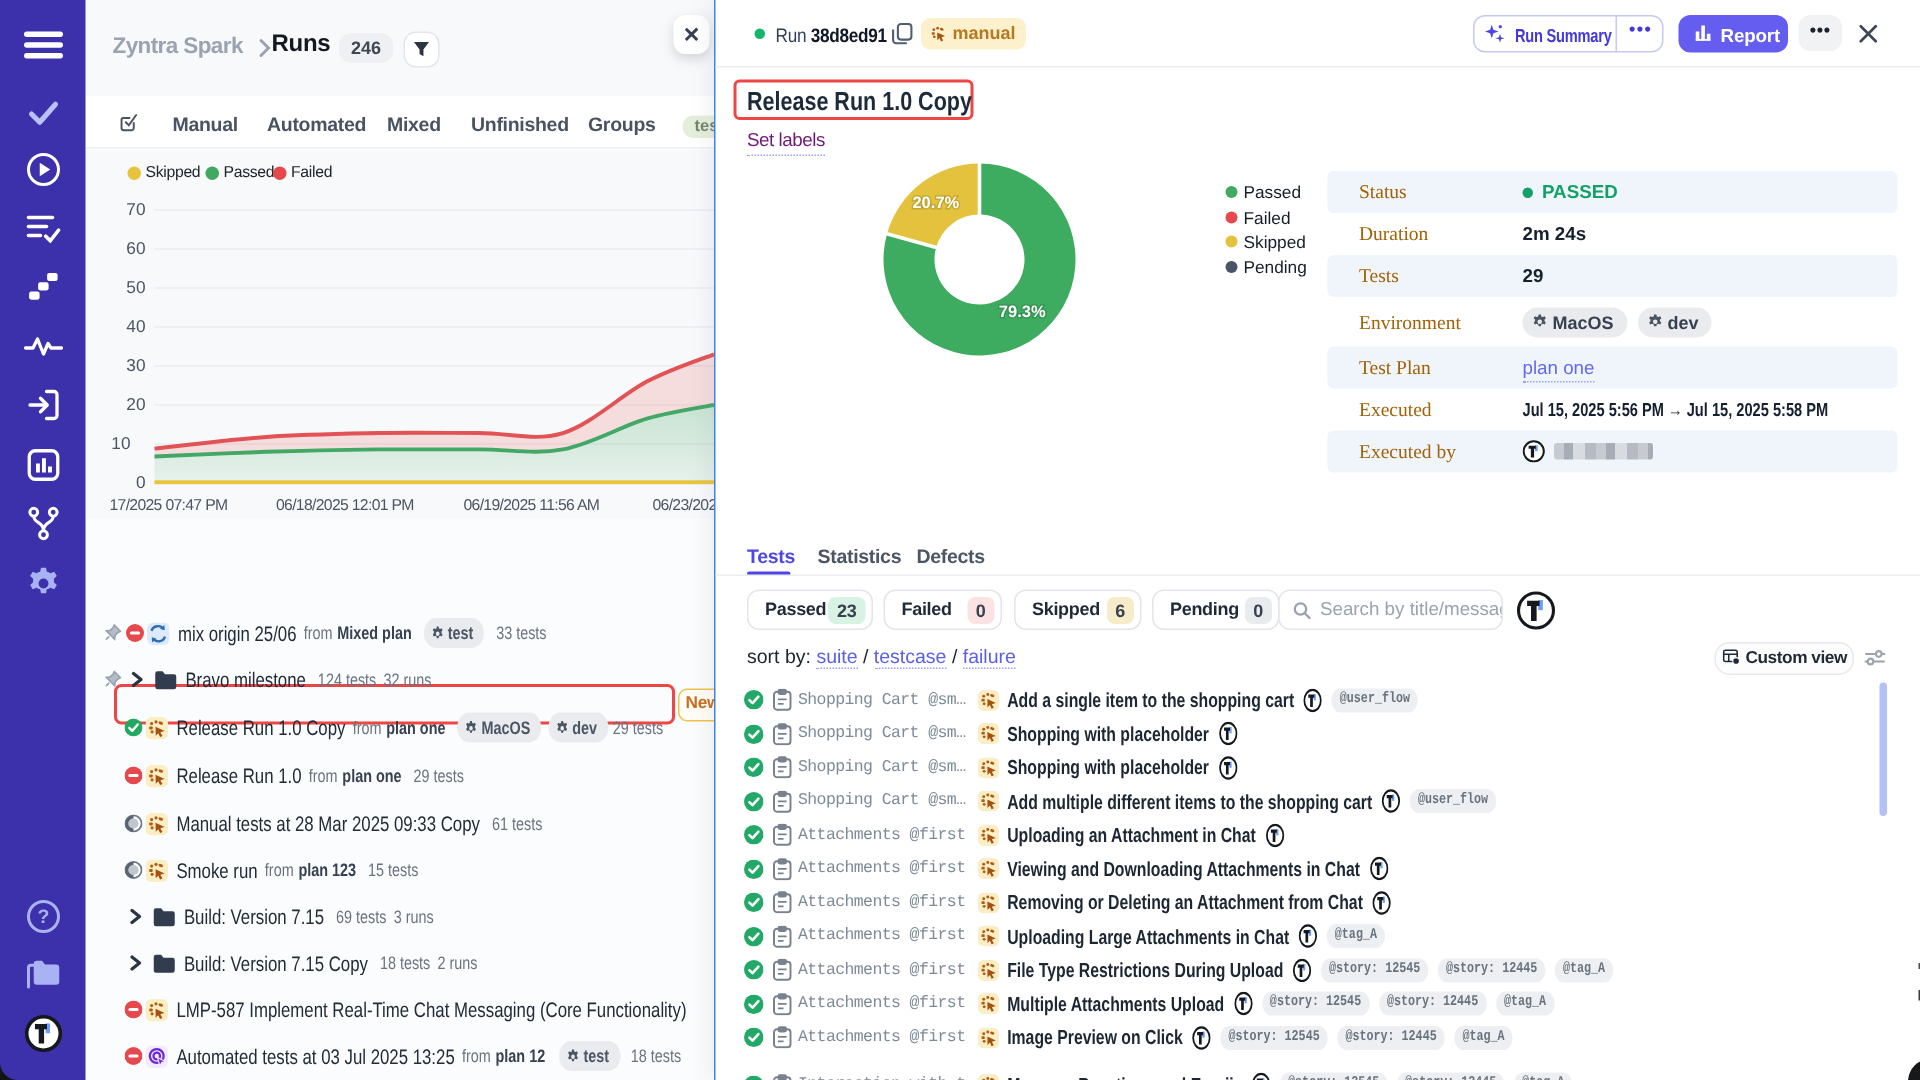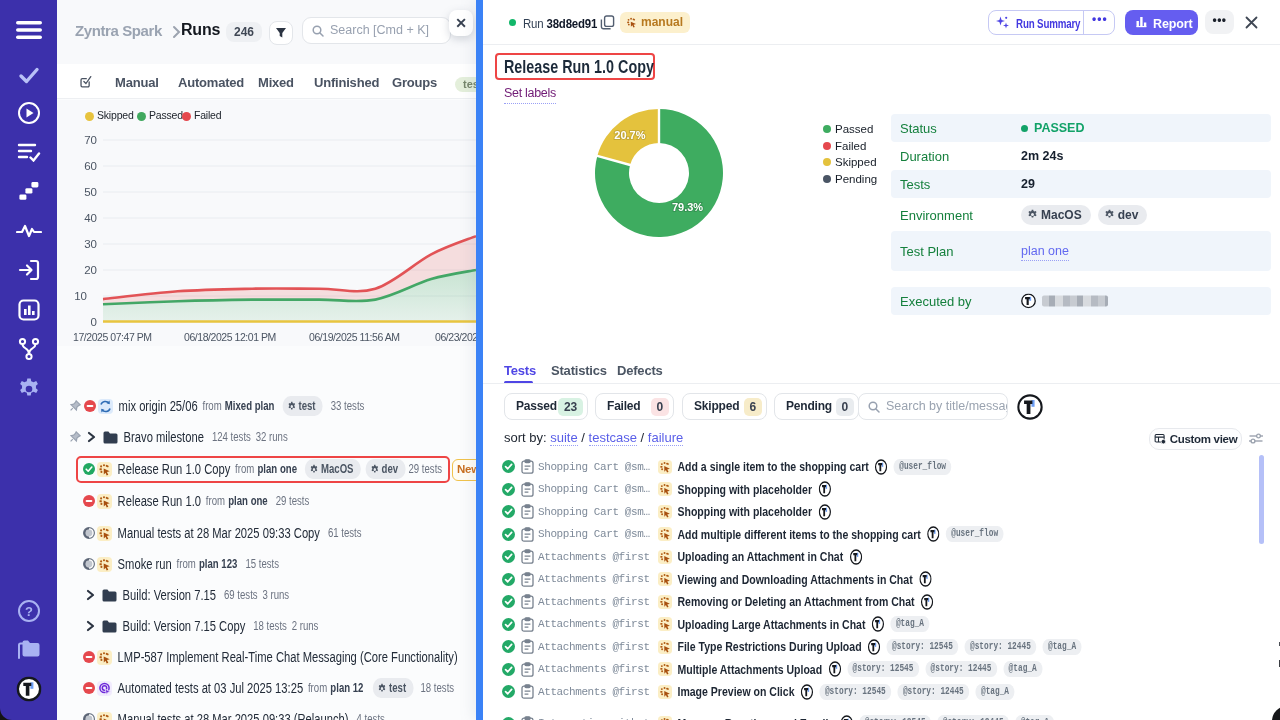--- a/index.html
+++ b/index.html
@@ -21,39 +21,39 @@
 .xcard { position:absolute; left:392px; top:10px; width:24px; height:26px; background:#fff; border-radius:8px; box-shadow:0 3px 8px rgba(100,110,130,.28); z-index:8; text-align:center; line-height:26px; font-size:14px; color:#374151; font-weight:700;}
 #ltabs { position:absolute; left:0; top:64px; width:100%; height:35px; background:#fff; border-bottom:1px solid #edeff2; }
 .ltab { position:absolute; top:11px; font-size:13px; font-weight:600; color:#4a5362; letter-spacing:-0.2px; }
 .testag { position:absolute; left:398px; top:13px; width:21px; height:15px; background:#e4efdb; border-top-left-radius:8px; border-bottom-left-radius:8px; font-size:11px; color:#75856a; line-height:15px; padding-left:8px; font-weight:600;}
 #chartzone { position:absolute; left:0; top:100px; width:100%; height:246px; background:#f8f9fb; }
 .leg { position:absolute; top:109px; font-size:10.5px; letter-spacing:-0.2px; color:#20262e; }
 .dot { display:inline-block; width:9px; height:9px; border-radius:50%; margin-right:3px; vertical-align:-1.5px;}
 .ylab { position:absolute; width:26px; text-align:right; font-size:11.5px; color:#4b5563; }
 .xlab { position:absolute; top:231px; font-size:10.5px; letter-spacing:-0.45px; color:#4b5563; white-space:nowrap; }
 
-.runrow { position:absolute; left:0; width:419px; height:31px; display:flex; align-items:center; overflow:hidden; z-index:2; }
+.runrow { position:absolute; left:0; width:419px; height:31px; display:flex; align-items:center; overflow:hidden; z-index:2;margin-top:16px; }
 .pin { margin-left:13px; flex:none; }
 .st { margin-left:3px; flex:none; }
 .em { margin-left:2px; flex:none; }
 .rtitle { margin-left:7px; font-size:14px; font-weight:500; color:#222b38; white-space:nowrap; flex:none; }
 .rg { display:flex; align-items:center; transform:scaleX(0.80); transform-origin:0 50%; flex:none; }
 .tg { display:flex; align-items:center; transform:scaleX(0.78); transform-origin:0 50%; flex:none; }
 .rfrom { margin-left:6px; font-size:12px; color:#6b7280; flex:none; }
 .rplan { margin-left:4px; font-size:12px; font-weight:700; color:#374151; flex:none; }
 .rnum { margin-left:10px; font-size:12px; color:#6b7280; white-space:nowrap; flex:none; }
 .gpill { flex:none; margin-left:10px; display:inline-block; background:#e9ebef; border-radius:10px; height:20px; line-height:20px; padding:0 9px 0 6px; font-size:12px; font-weight:600; color:#4b5563; white-space:nowrap; }
 
-#rpanel { position:absolute; left:476px; top:0; width:804px; height:720px; background:#fff; border-left:7px solid #3b82f6; box-shadow:-5px 0 12px rgba(120,130,150,.10); z-index:6; }
+#rpanel { position:absolute; left:476px; top:0; width:804px; height:720px; background:#fff; border-left:1px solid #3b82f6; box-shadow:-5px 0 12px rgba(120,130,150,.10); z-index:6; }
 .rp { position:absolute; }
 #rhead { position:absolute; left:0; top:0; width:100%; height:45px; border-bottom:1px solid #eceef1; }
 .lgd { position:absolute; left:340px; font-size:11.5px; color:#171e28; }
 .ldot { display:inline-block; width:8px; height:8px; border-radius:50%; margin-right:4px; }
 .irow { position:absolute; left:408px; width:380px; }
-.ilab { position:absolute; left:9px; top:50%; transform:translateY(-50%); font-size:13px; color:#15803d; }
+.ilab { position:absolute; left:21px; top:50%; transform:translateY(-50%); font-size:13px; color:#a16207;font-family:Liberation Serif, serif; }
 .ival { position:absolute; left:130px; top:50%; transform:translateY(-50%); font-size:12.5px; font-weight:600; color:#16202e; white-space:nowrap; }
 .sqz { display:inline-block; transform:scaleX(0.78); transform-origin:0 50%; white-space:nowrap; }
 .bgrow { background:#f0f5fb; border-radius:4px; }
 .epill { display:inline-block; background:#e9ebef; border-radius:10px; height:20px; line-height:20px; padding:0 9px 0 6px; font-size:12px; font-weight:600; color:#374151; margin-right:7px; }
 .blurline { display:inline-block; height:11px; border-radius:2px; vertical-align:middle; background:repeating-linear-gradient(90deg,#c7cbd1 0 7px,#a7adb6 7px 13px,#d8dbdf 13px 21px,#b6bbc3 21px 28px); }
 .avat { vertical-align:middle; margin-right:6px; }
 .rtab { position:absolute; font-size:13px; font-weight:600; color:#4b5563; letter-spacing:-0.2px; }
 .fpill { position:absolute; height:27px; border:1px solid #e2e5e9; border-radius:8px; background:#fff; font-size:12px; font-weight:600; color:#1f2937; line-height:25px; padding-left:11px; letter-spacing:-0.2px; }
 .fbadge { position:absolute; right:4px; top:4px; min-width:11px; text-align:center; border-radius:5px; height:18px; line-height:18px; padding:0 6px; font-size:12px; font-weight:600; color:#394150; }
 .slink { color:#5a5fe8; border-bottom:1.5px dotted #9aa0f5; padding-bottom:0; }
@@ -148,24 +148,20 @@
   <div id="lhead"></div>
   <div class="crumb1">Zyntra Spark</div>
   <svg class="abs" style="left:114px;top:25px" width="10" height="14" viewBox="0 0 10 14">
       <path d="M3 2 L8 7 L3 12" stroke="#9ca3af" stroke-width="2" fill="none" stroke-linecap="round"></path>
     </svg>
   <div class="crumb2">Runs</div>
   <div class="badge246">246</div>
   <div class="fbtn"><svg style="margin:5px" width="12" height="12" viewBox="0 0 12 12">
         <path d="M1 1 H11 L7.3 6 V10.5 L4.7 9 V6 Z" fill="#2b3442"></path>
       </svg></div>
-  <div class="sbox">Search [Cmd + K]<svg class="abs" style="left:9px;top:7px" width="12" height="12" viewBox="0 0 12 12">
-        <circle cx="5" cy="5" r="3.8" stroke="#98a1b0" stroke-width="1.5" fill="none"></circle>
-        <path d="M8 8 L11 11" stroke="#98a1b0" stroke-width="1.5" stroke-linecap="round"></path>
-      </svg></div>
   <div class="xcard">✕</div>
   <div id="ltabs">
     <svg class="abs" style="left:22px;top:11px" width="13" height="13" viewBox="0 0 16 16">
         <g stroke="#4a5362" stroke-width="1.6" fill="none" stroke-linecap="round">
           <path d="M12.5 8.5 V13 a1.5 1.5 0 0 1-1.5 1.5 H4 A1.5 1.5 0 0 1 2.5 13 V6 A1.5 1.5 0 0 1 4 4.5 h5"></path>
           <path d="M6 8 l2.5 2.5 L14.5 2"></path>
         </g>
       </svg>
     <div class="ltab" style="left:58px">Manual</div>
     <div class="ltab" style="left:121px">Automated</div>
@@ -523,23 +519,27 @@
       <span class="ival">29</span>
     </div>
   <div class="irow" style="top:198px;height:33px">
       <span class="ilab">Environment</span>
       <span class="ival"><span class="epill"><svg width="11" height="11" viewBox="0 0 24 24" style="vertical-align:-1.5px;margin-right:3px">
             <path fill="#4b5563" d="M10.3 1.5 h3.4 l.5 2.7 a8 8 0 0 1 2.4 1l2.6-1.1 1.7 2.9-2 1.8a8 8 0 0 1 0 2.4 l2 1.8-1.7 2.9-2.6-1.1a8 8 0 0 1-2.4 1 l-.5 2.7h-3.4l-.5-2.7a8 8 0 0 1-2.4-1 l-2.6 1.1-1.7-2.9 2-1.8a8 8 0 0 1 0-2.4 l-2-1.8 1.7-2.9 2.6 1.1a8 8 0 0 1 2.4-1 z M12 8.7 a3.3 3.3 0 1 0 0 6.6 a3.3 3.3 0 0 0 0-6.6z"></path>
           </svg>MacOS</span><span class="epill"><svg width="11" height="11" viewBox="0 0 24 24" style="vertical-align:-1.5px;margin-right:3px">
             <path fill="#4b5563" d="M10.3 1.5 h3.4 l.5 2.7 a8 8 0 0 1 2.4 1l2.6-1.1 1.7 2.9-2 1.8a8 8 0 0 1 0 2.4 l2 1.8-1.7 2.9-2.6-1.1a8 8 0 0 1-2.4 1 l-.5 2.7h-3.4l-.5-2.7a8 8 0 0 1-2.4-1 l-2.6 1.1-1.7-2.9 2-1.8a8 8 0 0 1 0-2.4 l-2-1.8 1.7-2.9 2.6 1.1a8 8 0 0 1 2.4-1 z M12 8.7 a3.3 3.3 0 1 0 0 6.6 a3.3 3.3 0 0 0 0-6.6z"></path>
           </svg>dev</span></span>
     </div>
-  <div class="irow bgrow" style="top:231px;height:40px">
+  <div class="irow bgrow" style="top:231px;height:28px">
       <span class="ilab">Test Plan</span>
       <span class="ival" style="font-weight:400;color:#6269f0"><span style="border-bottom:1px dotted #9aa0f5;padding-bottom:2px">plan one</span></span>
+    </div>
+  <div class="irow" style="top:259px;height:28px">
+      <span class="ilab">Executed</span>
+      <span class="ival"><span class="sqz">Jul 15, 2025 5:56 PM → Jul 15, 2025 5:58 PM</span></span>
     </div>
   <div class="irow bgrow" style="top:287px;height:28px">
       <span class="ilab">Executed by</span>
       <span class="ival"><svg class="avat" width="15" height="15" viewBox="0 0 25 25">
           <circle cx="12.5" cy="12.5" r="11.2" fill="#fff" stroke="#15181d" stroke-width="2.2"></circle>
           <rect x="13.9" y="5.8" width="3" height="6.5" fill="#6d9ff5"></rect>
           <path fill="#15181d" d="M6.8 6.2 h8.0 v3.4 h-1.9 v9.6 h-3.6 v-9.6 h-2.5 z"></path>
         </svg><span class="blurline" style="width:66px"></span></span>
     </div>
   <div class="rtab" style="left:21px;top:363px;color:#4f46e5;font-weight:700">Tests</div>

